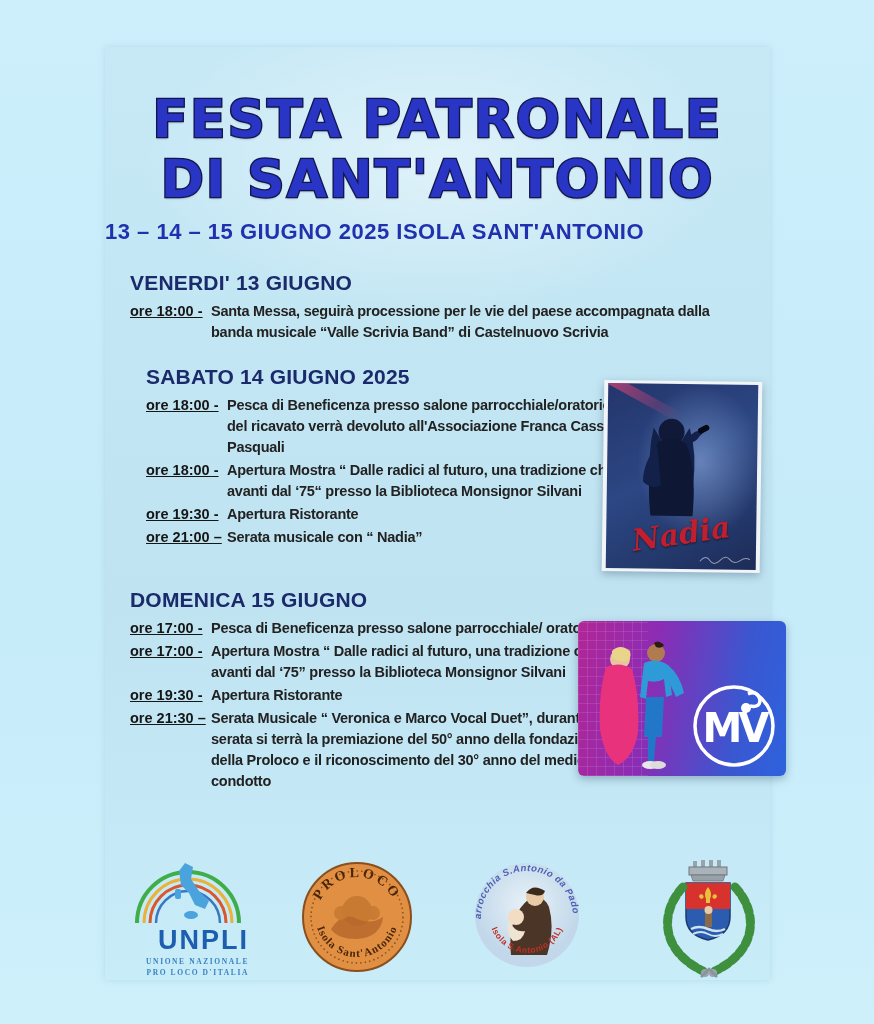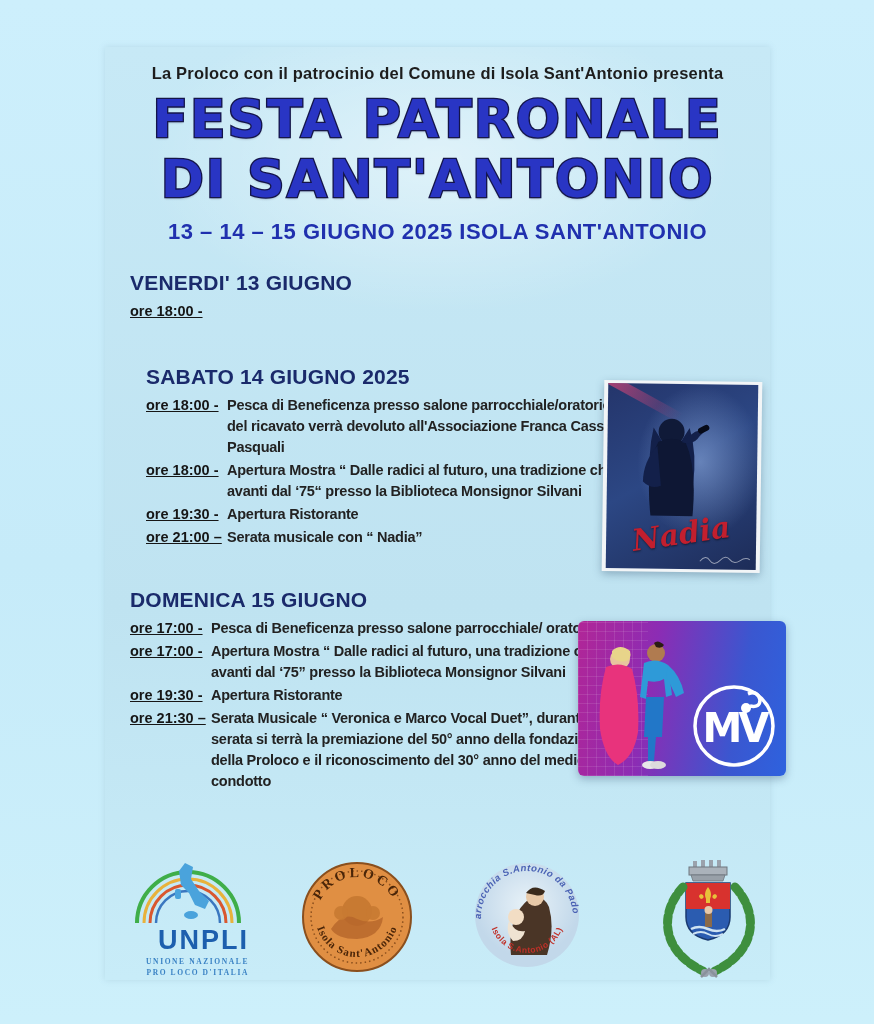--- a/index.html
+++ b/index.html
@@ -17,21 +17,21 @@
 
   .presenter { position:absolute; top:17px; left:0; width:100%; text-align:center;
     font-size:16.5px; font-weight:600; color:#1d1d1d; letter-spacing:.2px; }
 
   .title { position:absolute; left:0; width:100%; text-align:center;
     font-family:"DejaVu Sans", sans-serif; font-weight:bold;
     color:#2935c4; -webkit-text-stroke:2.6px #141549; paint-order:stroke fill;
     text-shadow:0 2px 2px rgba(30,30,80,.25); letter-spacing:2px; }
   .title-1 { top:42px; font-size:52px; }
   .title-2 { top:102px; font-size:52px; }
-  .date-line { position:absolute; top:172px; left:0; width:100%; text-align:center;
+  .date-line { position:absolute; top:172px; left:0; width:100%; text-align:left;
     font-size:22px; font-weight:bold; color:#2030ae; letter-spacing:.5px;
     font-stretch:condensed; }
 
   .section { position:absolute; left:25px; }
   .sec-venerdi  { top:224px; width:615px; }
   .sec-sabato   { top:318px; width:505px;margin-left:16px; }
   .sec-domenica { top:541px; width:505px; }
   .section h2 { font-size:21px; font-weight:bold; color:#1a2a6b; letter-spacing:.2px; margin-bottom:6px; }
   .event { display:flex; margin-bottom:2px; line-height:1.45; }
   .event .time { flex:0 0 81px; font-size:14.5px; font-weight:bold; color:#161616; white-space:nowrap;text-decoration:underline; }
@@ -76,30 +76,30 @@
   .logo-proloco { position:absolute; left:196px; top:14px; }
   .logo-parrocchia { position:absolute; left:362px; top:8px; }
   .logo-stemma { position:absolute; left:548px; top:0; }
 </style>
 </head>
 <body>
 
 <div class="stage">
   <div class="poster">
 
-    <div class="presenter">La Proloco con il patrocinio del Comune di Isola Sant'Antonio presenta</div>
 
     <div class="title title-1">FESTA PATRONALE</div>
     <div class="title title-2">DI SANT'ANTONIO</div>
     <div class="date-line">13 – 14 – 15 GIUGNO 2025 ISOLA SANT'ANTONIO</div>
 
     <div class="section sec-venerdi">
       <h2>VENERDI' 13 GIUGNO</h2>
       <div class="event">
         <span class="time">ore 18:00 -</span>
+        <span class="desc">Santa Messa, seguirà processione per le vie del paese accompagnata dalla banda musicale “Valle Scrivia Band” di Castelnuovo Scrivia</span>
       </div>
     </div>
 
     <div class="section sec-sabato">
       <h2>SABATO 14 GIUGNO 2025</h2>
       <div class="event">
         <span class="time">ore 18:00 -</span>
         <span class="desc">Pesca di Beneficenza presso salone parrocchiale/oratorio parte del ricavato verrà devoluto all'Associazione Franca Cassola Pasquali</span>
       </div>
       <div class="event">

